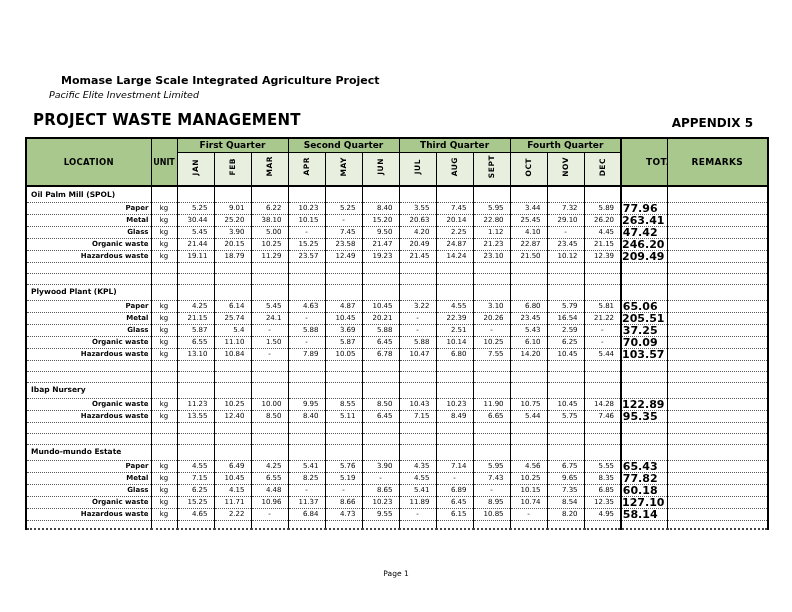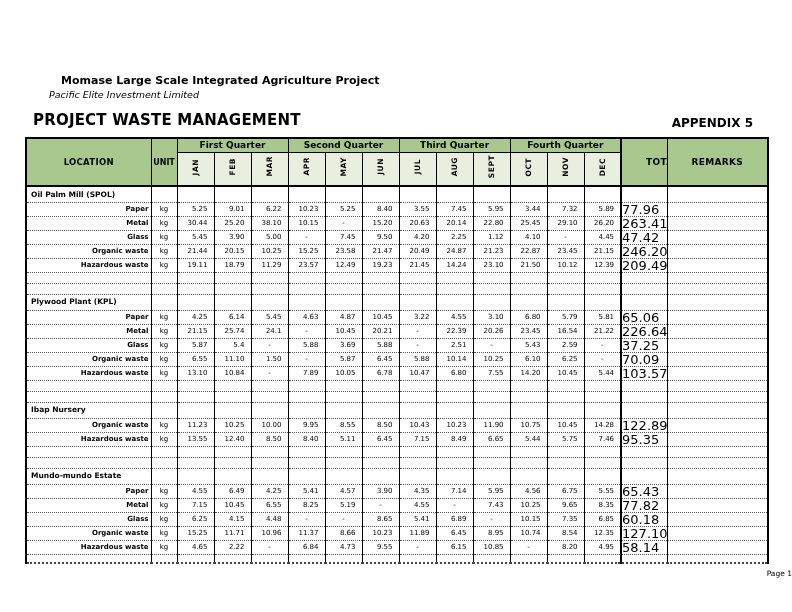--- a/index.html
+++ b/index.html
@@ -34,25 +34,25 @@
   tbody td{border-left:1px solid #000;border-bottom:1px dotted #555;font-size:7px;
     line-height:1;vertical-align:middle;}
   tr.section-row{height:16px;}
   td.section-name{font-size:7.5px;font-weight:bold;text-align:left;padding-left:4px;}
   tr.data-row{height:10px;}
   td.row-label{text-align:right;padding-right:2px;font-weight:bold;}
   td.unit-cell{text-align:center;}
   td.val{text-align:right;padding-right:6px;}
   td.val.dash{text-align:center;padding-right:0;}
   td.col-total{border-left:2px solid #000;}
-  td.total-val{font-weight:normal;text-align:right;padding-right:9px;font-size:13px;}
+  td.total-val{font-weight:bold;text-align:right;padding-right:9px;font-size:11px;}
   tr.spacer-row{height:11px;}
   tr.end-row{height:9px;}
 
-  .footer{position:absolute;left:0;top:569px;width:100%;text-align:right;font-size:7.5px;}
+  .footer{position:absolute;left:0;top:569px;width:100%;text-align:center;font-size:7.5px;}
 </style>
 </head>
 <body style="--hdr: #a8c88e; --month: #e9efdf;">
 
 <div class="doc-header">
   <div class="project-title">Momase Large Scale Integrated Agriculture Project</div>
   <div class="company-name">Pacific Elite Investment Limited</div>
 </div>
 <div class="report-title">PROJECT WASTE MANAGEMENT</div>
 <div class="appendix">APPENDIX 5</div>
@@ -291,21 +291,21 @@
         <td class="val">24.1</td>
         <td class="val dash">-</td>
         <td class="val">10.45</td>
         <td class="val">20.21</td>
         <td class="val dash">-</td>
         <td class="val">22.39</td>
         <td class="val">20.26</td>
         <td class="val">23.45</td>
         <td class="val">16.54</td>
         <td class="val">21.22</td>
-        <td class="col-total total-val">226.64</td>
+        <td class="col-total total-val">205.51</td>
         <td></td>
       </tr>
       <tr class="data-row">
         <td class="row-label">Glass</td>
         <td class="unit-cell">kg</td>
         <td class="val">5.87</td>
         <td class="val">5.4</td>
         <td class="val dash">-</td>
         <td class="val">5.88</td>
         <td class="val">3.69</td>
@@ -499,21 +499,21 @@
         <td class="col-total"></td>
         <td></td>
       </tr>
       <tr class="data-row">
         <td class="row-label">Paper</td>
         <td class="unit-cell">kg</td>
         <td class="val">4.55</td>
         <td class="val">6.49</td>
         <td class="val">4.25</td>
         <td class="val">5.41</td>
-        <td class="val">4.57</td>
+        <td class="val">5.76</td>
         <td class="val">3.90</td>
         <td class="val">4.35</td>
         <td class="val">7.14</td>
         <td class="val">5.95</td>
         <td class="val">4.56</td>
         <td class="val">6.75</td>
         <td class="val">5.55</td>
         <td class="col-total total-val">65.43</td>
         <td></td>
       </tr>

